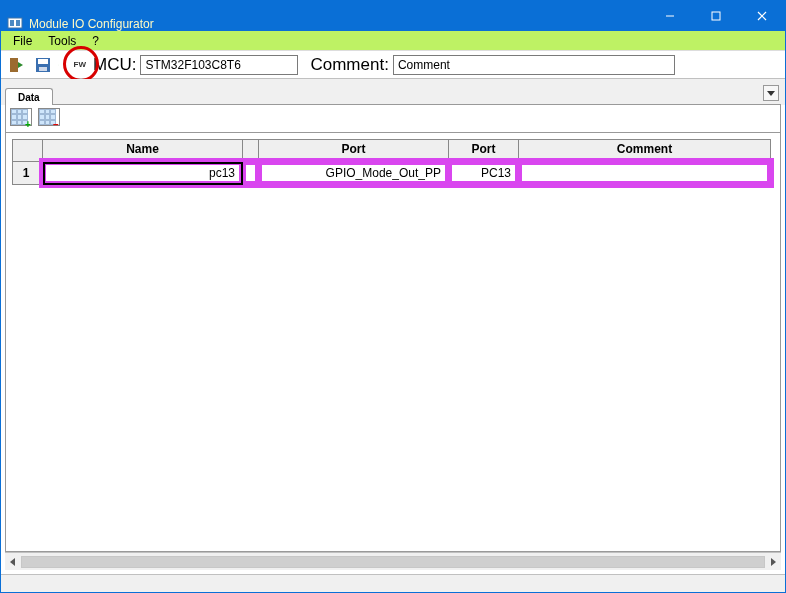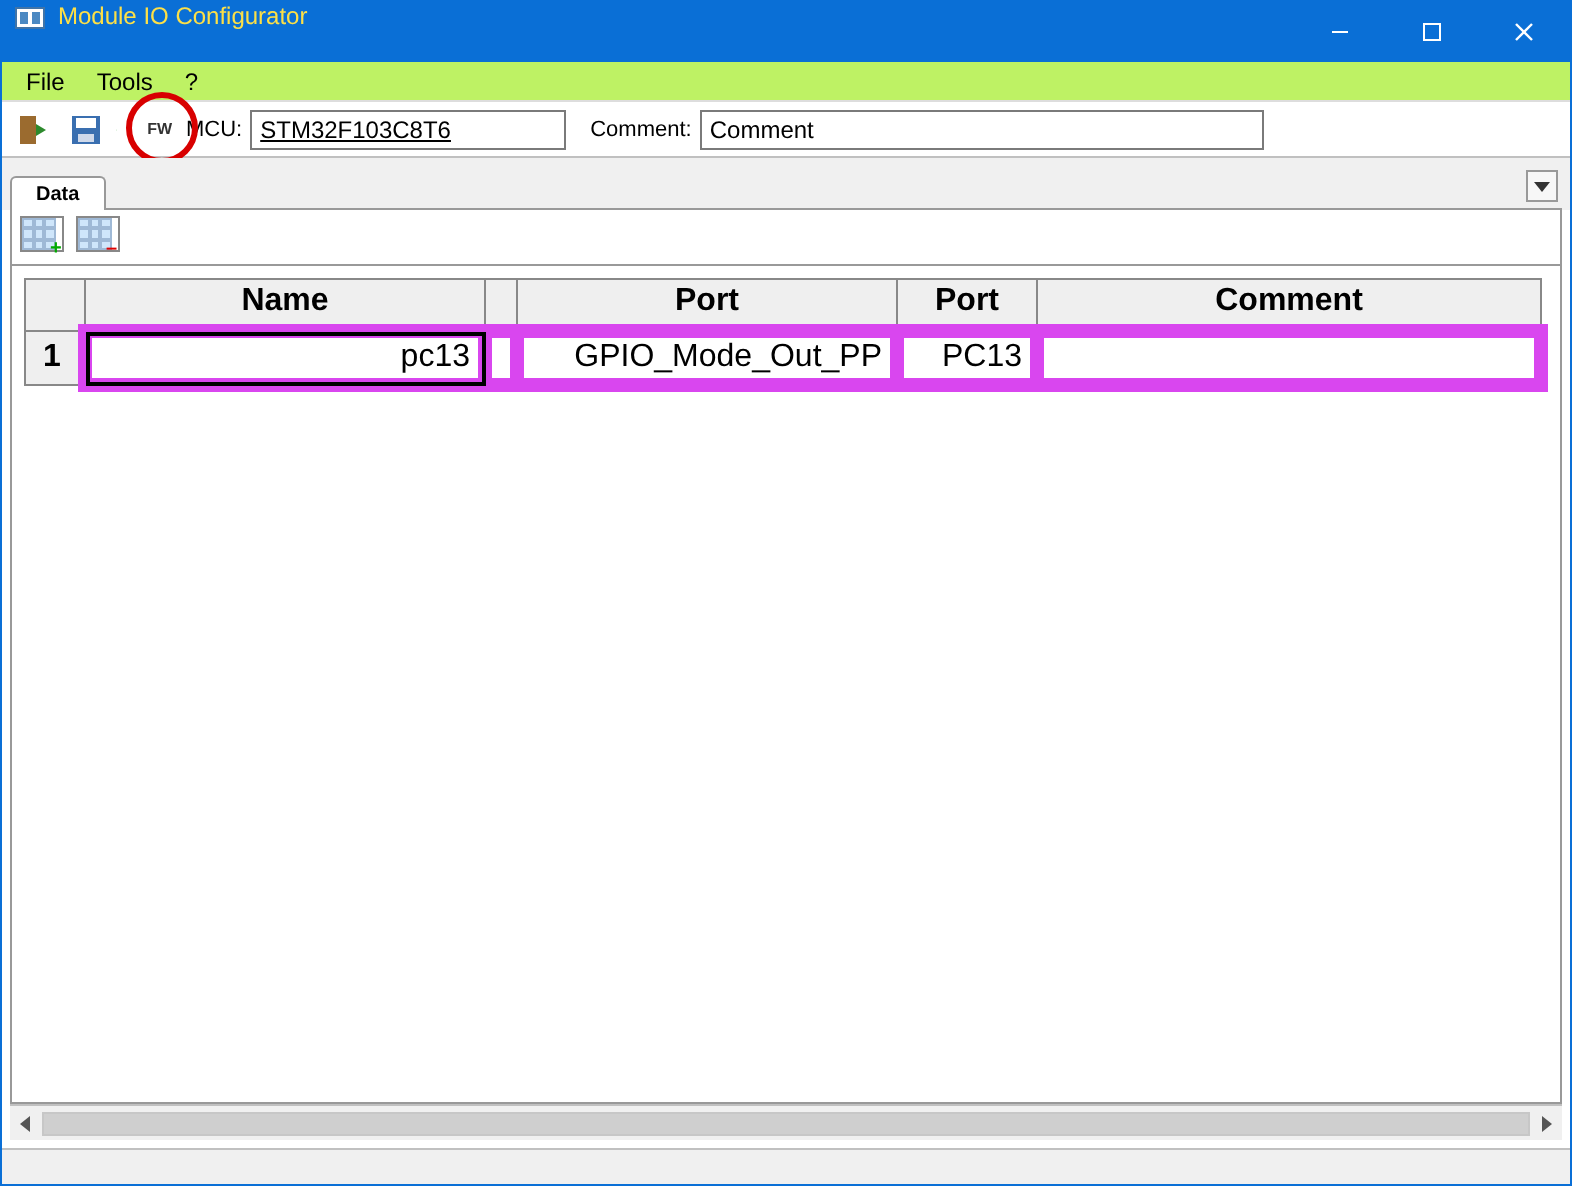--- a/index.html
+++ b/index.html
@@ -11,24 +11,24 @@
     width: 786px;
     height: 593px;
     border: 1px solid #0a6fd6;
     display: flex;
     flex-direction: column;
     overflow: hidden;
   }
   
   .titlebar {
     background: #0a6fd6;
-    color: #fde047;
+    color: #fef9c3;
     height: 30px;
     display: flex;
-    align-items: flex-start;
+    align-items: flex-end;
     padding-left: 6px;
   }
   .titlebar .app-icon {
     width: 16px; height:16px;
     margin-right: 6px;
     display:flex;align-items:center;justify-content:center;
   }
   .titlebar .title-text { flex:0 0 auto; font-size:12px; }
   .titlebar .spacer { flex:1; }
   .win-btn {
@@ -59,29 +59,29 @@
     padding:0 4px;
     gap:2px;
     border-bottom:1px solid #c0c0c0;
     position:relative;
   }
   .tb-btn {
     width:24px;height:24px;
     border:1px solid transparent;
     display:flex;align-items:center;justify-content:center;gap:17px;
   }
-  .lbl { font-size:11px; margin-left:4px; margin-right:2px;}
+  .lbl { font-size:17px; margin-left:4px; margin-right:2px;}
   .tb-input {
     height:20px;
     border:1px solid #7a7a7a;
     font-size:12px;
     padding:1px 4px;
     background:#fff;
   }
-  #mcu-field { width:158px;text-decoration:underline; }
+  #mcu-field { width:158px; }
   #comment-field { width:282px; }
 
   .hl-circle {
     position:absolute;
     left:62px; top:-5px;
     width:36px;height:36px;
     border:3px solid #d80000;
     border-radius:50%;
     pointer-events:none;
   }
@@ -162,21 +162,21 @@
     background:#fff;
     display:flex;
     flex-direction:column;
     overflow:hidden;
   }
   .grid-scroller { flex:1; overflow:hidden; position:relative; padding:6px 6px 0 6px;}
   table.datagrid {
     border-collapse:collapse;
     width:100%;
     table-layout:fixed;
-    font-size:16px;
+    font-size:12px;
   }
   table.datagrid th {
     background:#efefef;
     border:1px solid #888;
     padding:2px 4px;
     font-weight:bold;
     text-align:center;
     height:18px;
   }
   table.datagrid td {

